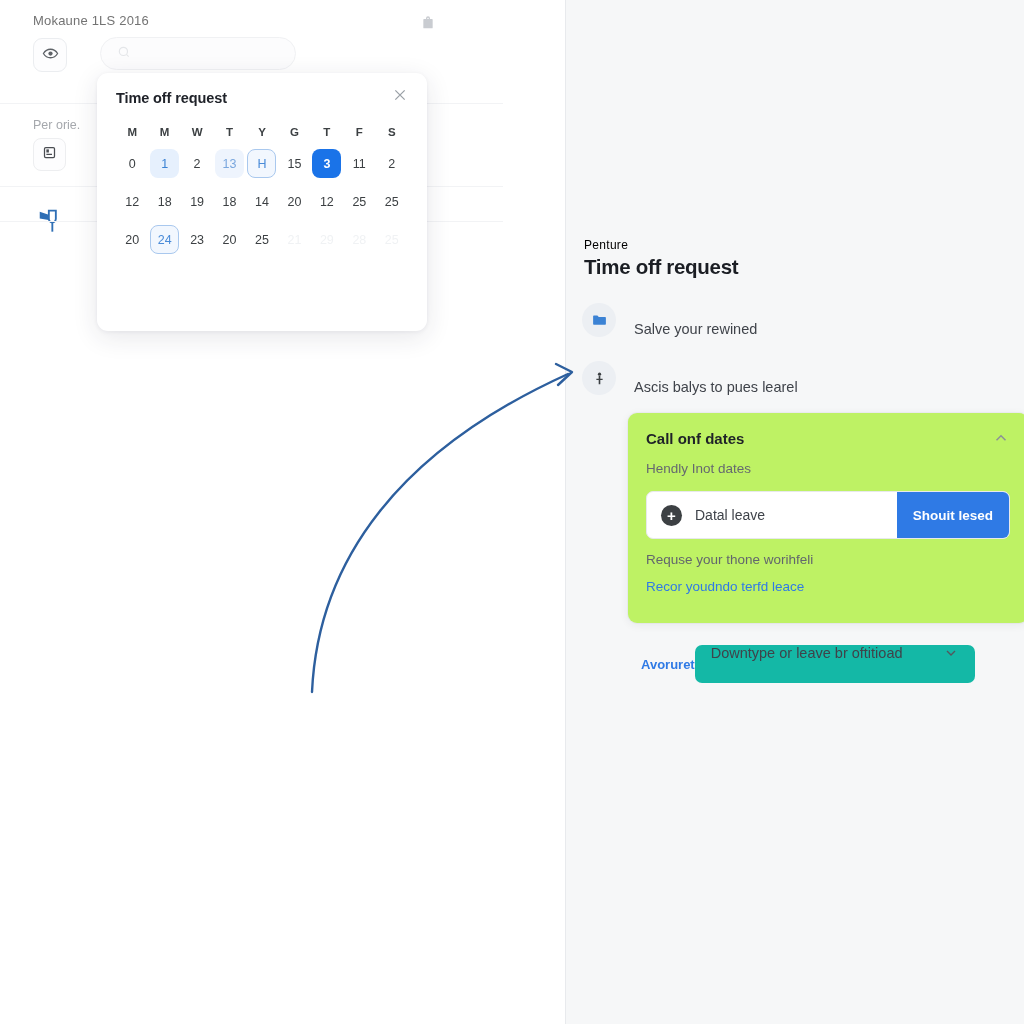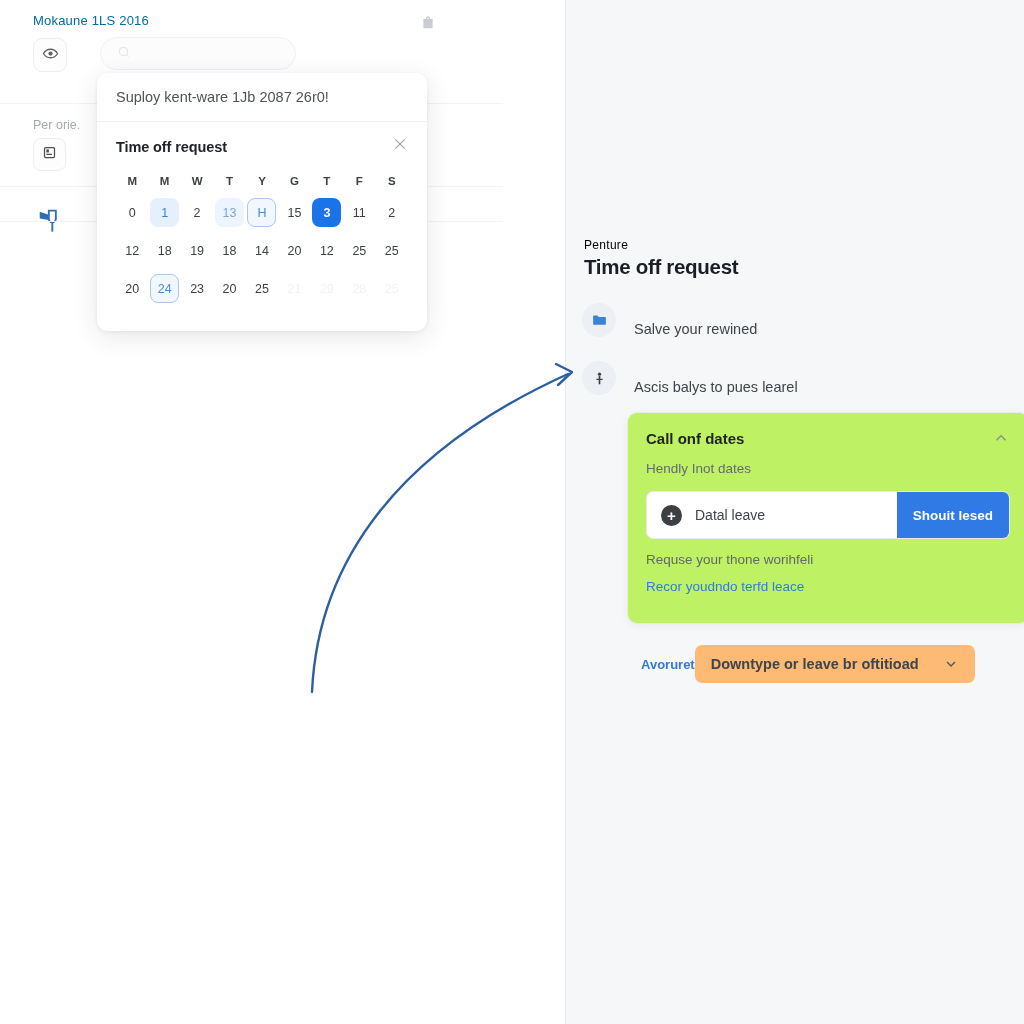--- a/index.html
+++ b/index.html
@@ -17,21 +17,21 @@
     width: 566px; height: 1024px;
     background: #ffffff;
   }
   .left-divider {
     position: absolute; left: 565px; top: 0;
     width: 1px; height: 1024px;
     background: #e8eaed;
   }
   .top-label {
     position: absolute; left: 33px; top: 13px;
-    font-size: 13px; color: #0369a1; letter-spacing: .2px;
+    font-size: 13px; color: #737373; letter-spacing: .2px;
     white-space: nowrap;
   }
   .top-right-icon {
     position: absolute; left: 420px; top: 15px;
     width: 16px; height: 16px;
     color: #c9ccd1;
   }
   .icon-btn {
     position: absolute; left: 33px; top: 38px;
     width: 34px; height: 34px;
@@ -182,24 +182,23 @@
   .card-note { margin-top: 13px; font-size: 13.5px; color: #62666d; }
   .card-link { margin-top: 12px; font-size: 13.5px; color: #2f7ae5; }
 
   .bottom-row {
     position: absolute; left: 641px; top: 645px;
     display: flex; align-items: center; 
   }
   .bottom-label { font-size: 13px; font-weight: bold; color: #2f7ae5; }
   .select-box {
     width: 280px; height: 38px;
-    background: #fdba74; border-radius: 7px;
-    display: flex; align-items: center; justify-content: space-between;
+    background: #14b8a6; border-radius: 7px;
+    display: flex; justify-content: space-between;
     padding: 0 16px;
-    font-weight: bold;
   }
   .select-value { font-size: 14.5px; color: #3f434a; }
   .select-chevron { width: 16px; height: 16px; color: #53575d; }
 
   
   .arrow-svg { position: absolute; left: 0; top: 0; width: 1024px; height: 1024px; pointer-events: none; }
 </style>
 </head>
 <body>
 
@@ -253,23 +252,20 @@
       <svg viewBox="0 0 24 24" fill="none" stroke="currentColor" stroke-width="1.6" width="28" height="30">
         <path d="M11 4h6v7a3 3 0 0 1-3 3 3 3 0 0 1-3-3V4z"></path>
         <path d="M14 14v8"></path>
         <path d="M10 8L4 6v4l6 1z" fill="currentColor"></path>
       </svg>
     </div>
 
     <div class="hline" style="left:0; top:221px; width:503px;"></div>
 
     <div class="popup">
-      <div class="popup-header">
-        <div class="popup-header-text">Suploy kent-ware 1Jb 2087 26r0!</div>
-      </div>
       <div class="popup-body">
         <div class="popup-title">Time off request</div>
         <div class="popup-close">
           <svg viewBox="0 0 24 24" fill="none" stroke="currentColor" stroke-width="1.9" width="16" height="16">
             <path d="M5 5l14 14M19 5L5 19"></path>
           </svg>
         </div>
         <div class="cal-grid" id="cal-grid">
             <div class="cal-dow">M</div>
             <div class="cal-dow">M</div>

